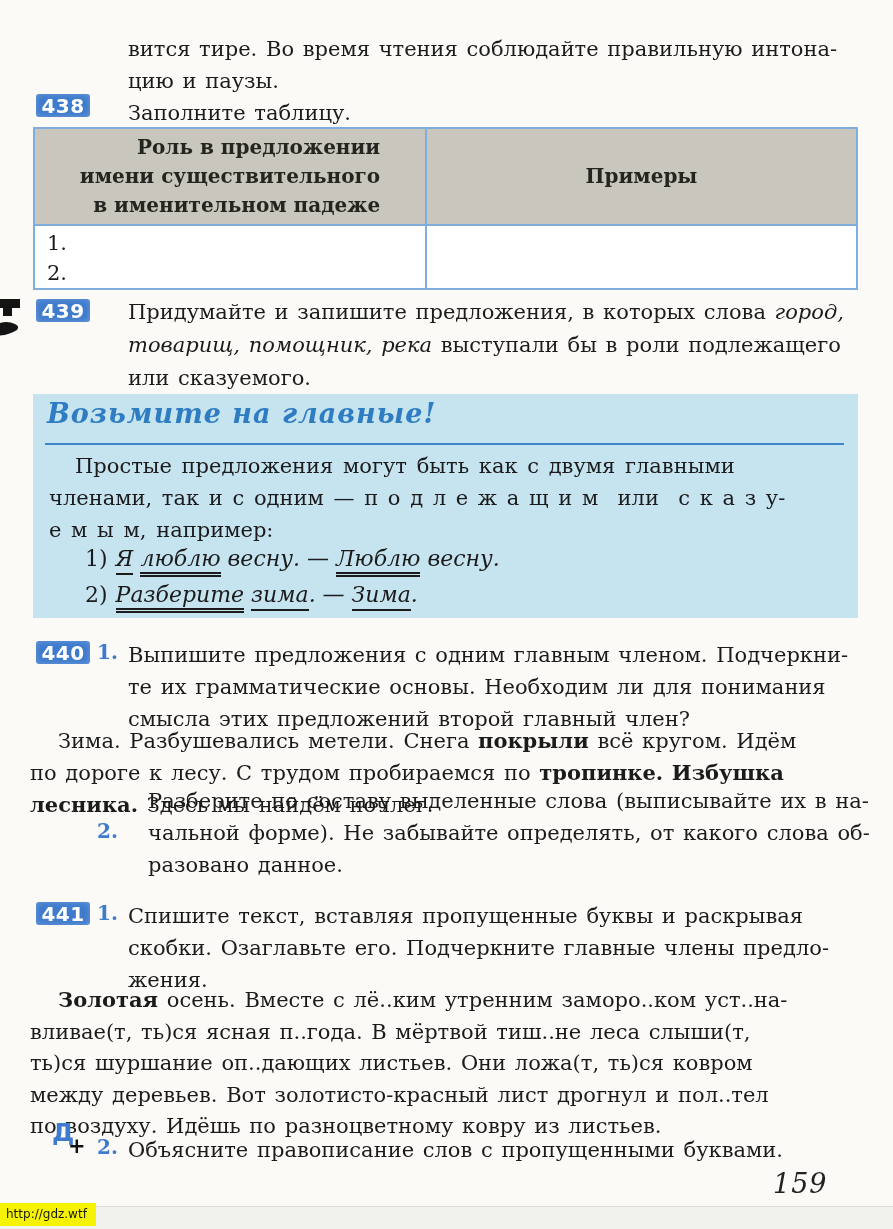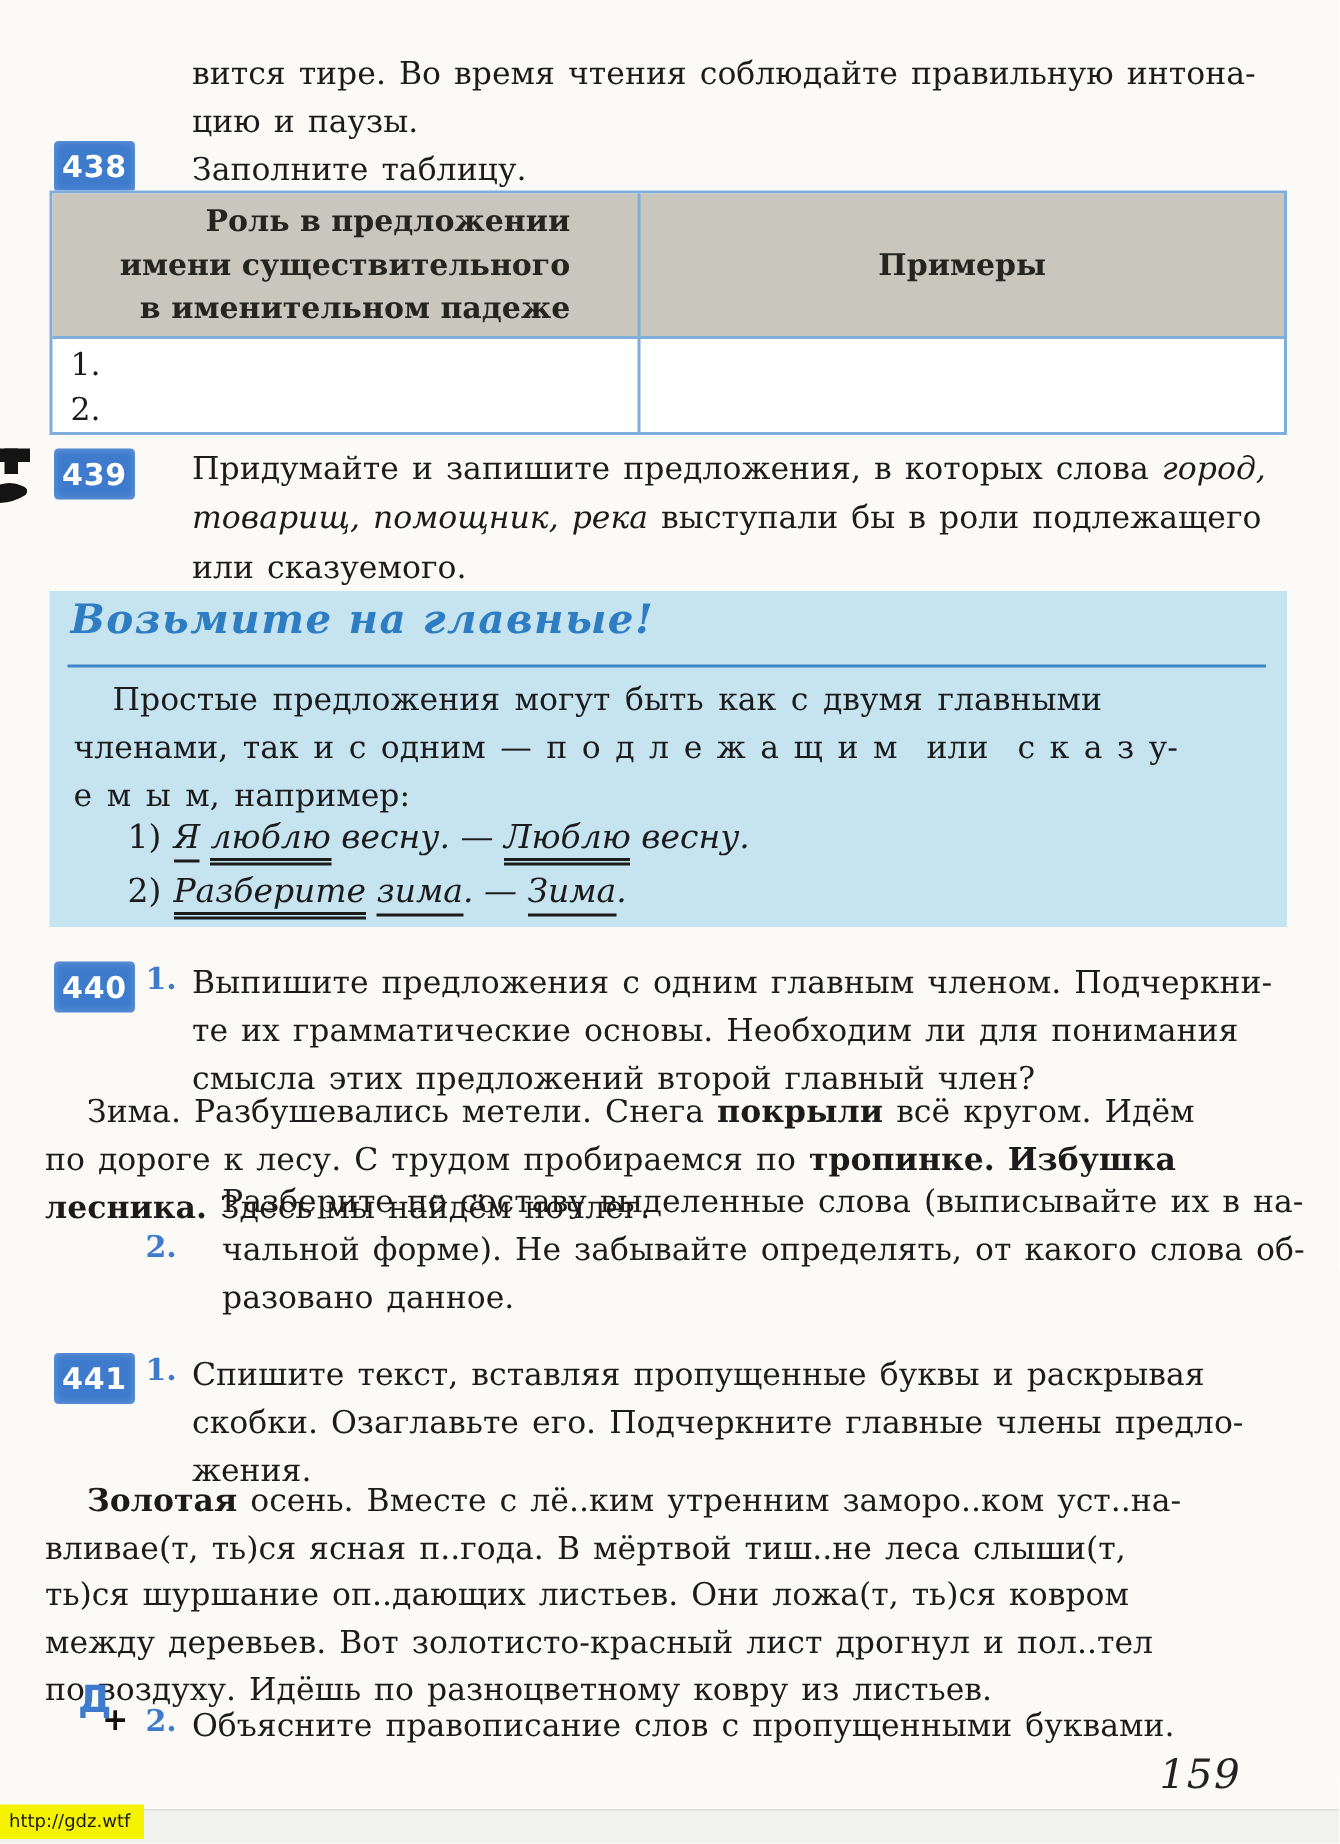--- a/index.html
+++ b/index.html
@@ -7,21 +7,21 @@
     position:relative; width:893px; height:1229px;
     background:#fbfaf7;
     font-family:"DejaVu Serif", serif;
     color:#1b1b1b; overflow:hidden;
   }
   .txt { position:absolute; font-size:21px; line-height:32px; white-space:pre-wrap; word-spacing:2px; }
   .indent { text-indent:28px; }
 
   
   .badge {
-    position:absolute; left:36px; width:54px; height:34px;
+    position:absolute; left:36px; width:54px; height:23px;
     background:#3e7bcd; border-radius:3px;
     color:#ffffff; font-family:"DejaVu Sans", sans-serif; font-weight:bold;
     font-size:20px; display:flex; align-items:center; justify-content:center;
     letter-spacing:0.5px;
     box-shadow: inset 0 0 6px rgba(255,255,255,0.25);
   }
 
   
   .task-num {
     position:absolute; color:#3e7bcd; font-weight:bold; font-size:20px;

